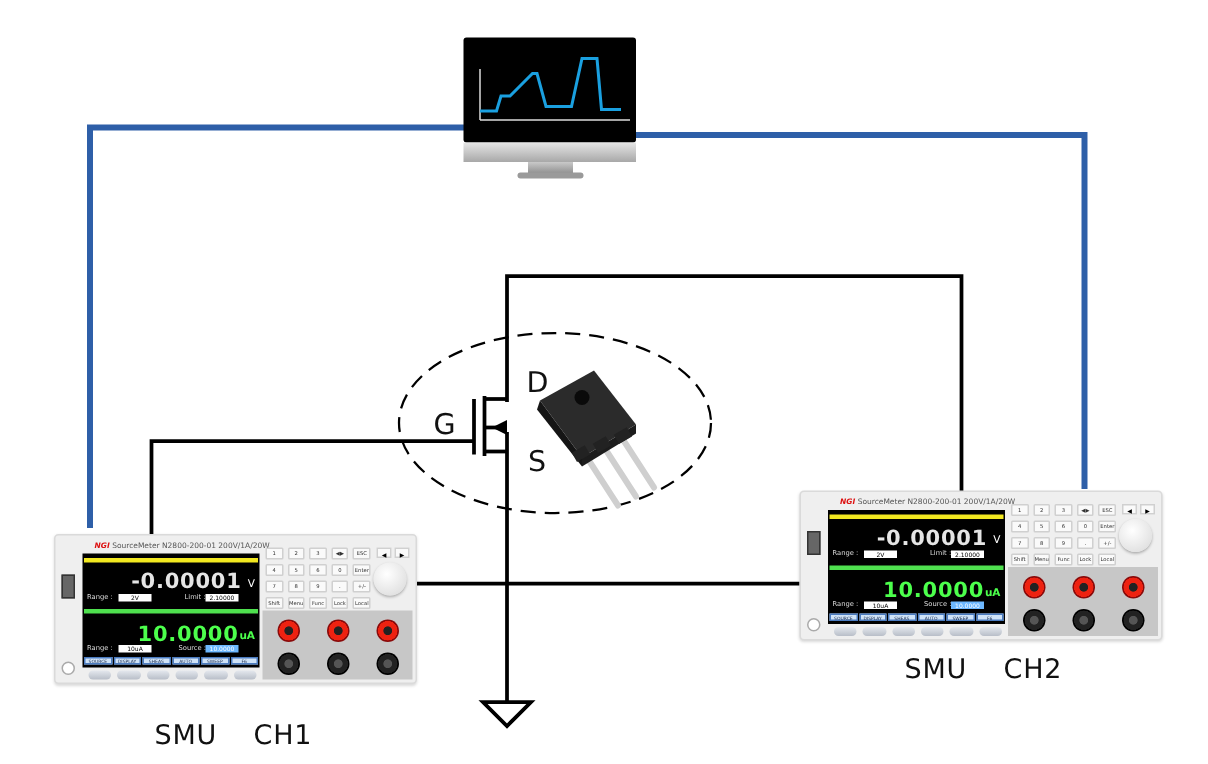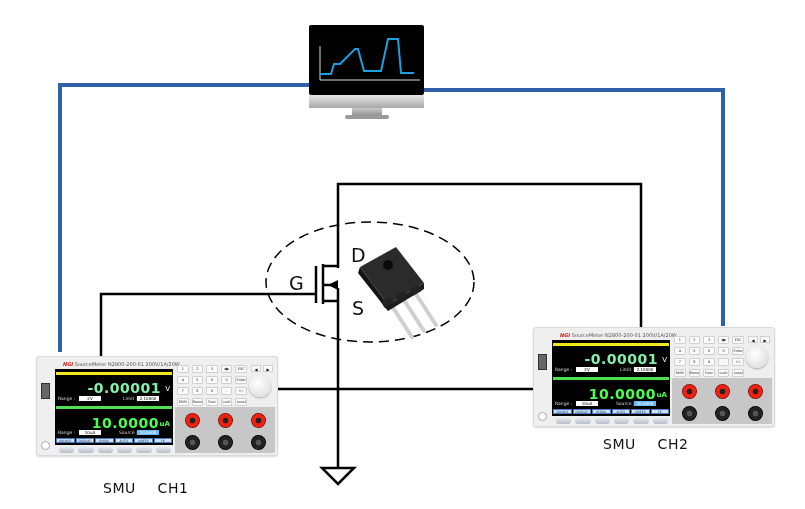--- a/index.html
+++ b/index.html
@@ -1,42 +1,42 @@
 <!DOCTYPE html>
 <html><head>
 <meta charset="utf-8">
 <style>
   html, body { margin:0; padding:0; background:#ffffff; }
   body { width:805px; height:509px; position:relative; overflow:hidden;
          font-family:"DejaVu Sans", sans-serif; }
   #wires { position:absolute; left:0; top:0; width:805px; height:509px; }
   .lbl { position:absolute; color:#111; font-family:"DejaVu Sans", sans-serif; }
   .pin-lbl { font-size:19px; }
-  .smu-lbl { font-size:14px; letter-spacing:0.5px; word-spacing:6px; }
+  .smu-lbl { font-size:18px; letter-spacing:0.5px; word-spacing:6px; }
 
   
   .monitor { position:absolute; left:309px; top:25px; width:115px; height:93px; }
   .mon-screen { position:absolute; left:0; top:0; width:115px; height:70px; background:#000; border-radius:2px; }
   .mon-bezel { position:absolute; left:0; top:70px; width:115px; height:13px;
                background:linear-gradient(#e6e6e6,#a8a8a8); }
   .mon-stand { position:absolute; left:43px; top:83px; width:30px; height:8px;
                background:linear-gradient(#c9c9c9,#8d8d8d); }
   .mon-base { position:absolute; left:36px; top:90px; width:44px; height:4px; background:#9a9a9a; border-radius:2px; }
 
   
   .smu { position:absolute; width:240px; height:98px; background:#efefef;
          border:1px solid #dadada; border-radius:3px; box-shadow:0 1px 2px rgba(0,0,0,.15); }
   .smu .brand { position:absolute; left:26px; top:4px; font-size:5px; color:#555; white-space:nowrap; }
   .smu .brand b { color:#d11; font-style:italic; }
   .smu .usb { position:absolute; left:4px; top:26px; width:7px; height:14px; background:#666; border:1px solid #333; }
   .smu .power { position:absolute; left:4px; top:84px; width:7px; height:7px; border-radius:50%; background:#fff; border:1px solid #aaa; }
   .smu .disp { position:absolute; left:18px; top:12px; width:118px; height:76px; background:#000; }
   .disp .bar-y { position:absolute; left:1px; top:3px; width:116px; height:3px; background:#f2e820; }
   .disp .bar-g { position:absolute; left:1px; top:37px; width:116px; height:3px; background:#4ee04e; }
-  .disp .v-val { position:absolute; right:12px; top:11px; color:#86efac; font-size:14px; font-weight:bold; letter-spacing:0.5px; }
+  .disp .v-val { position:absolute; right:12px; top:11px; color:#e5e5e5; font-size:14px; font-weight:bold; letter-spacing:0.5px; }
   .disp .v-unit { position:absolute; right:3px; top:16px; color:#fff; font-size:7px; }
   .disp .i-val { position:absolute; right:14px; top:46px; color:#4cff4c; font-size:14px; font-weight:bold; letter-spacing:0.5px; }
   .disp .i-unit { position:absolute; right:3px; top:51px; color:#4cff4c; font-size:7px; font-weight:bold; }
   .disp .rng1 { position:absolute; left:3px; top:27px; color:#ddd; font-size:4.5px; }
   .disp .rbox1 { position:absolute; left:24px; top:27px; width:22px; height:5px; background:#fff; font-size:4px; text-align:center; line-height:5px; }
   .disp .lim { position:absolute; left:68px; top:27px; color:#ddd; font-size:4.5px; }
   .disp .lbox { position:absolute; left:82px; top:27px; width:22px; height:5px; background:#fff; font-size:4px; text-align:center; line-height:5px; }
   .disp .rng2 { position:absolute; left:3px; top:61px; color:#ddd; font-size:4.5px; }
   .disp .rbox2 { position:absolute; left:24px; top:61px; width:22px; height:5px; background:#fff; font-size:4px; text-align:center; line-height:5px; }
   .disp .src { position:absolute; left:64px; top:61px; color:#ddd; font-size:4.5px; }

